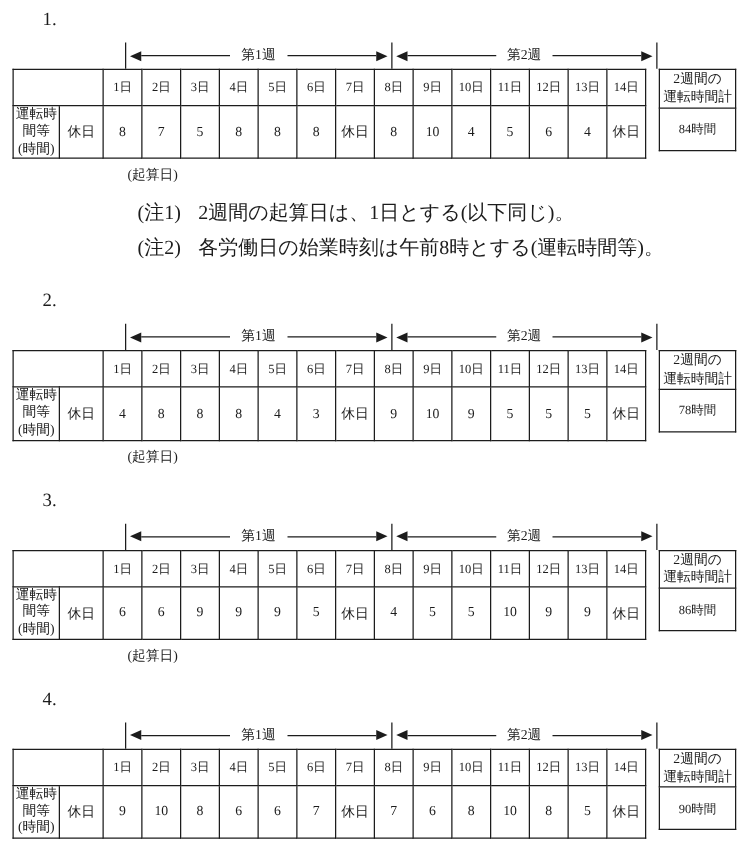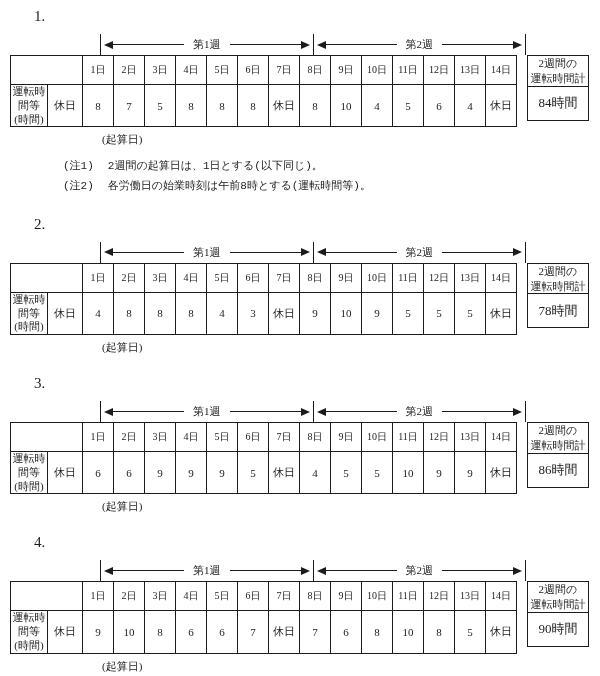--- a/index.html
+++ b/index.html
@@ -19,23 +19,23 @@
   .table-row{display:flex;align-items:flex-start;}
   table{border-collapse:collapse;table-layout:fixed;}
   td{border:1px solid #1c1c1c;text-align:center;vertical-align:middle;padding:0;}
   .mt .c-label{width:36px;font-size:10px;line-height:1.25;}
   .mt .c-hol{width:34px;font-size:10.5px;}
   .mt .c-day{width:30px;}
   .mt tr.hdr td{height:28px;font-size:10px;}
   .mt tr.dat td{height:33px;font-size:11px;}
   .tt{margin-left:10px;width:62px;}
   .tt .th{height:28px;font-size:11px;line-height:1.35;}
-  .tt .tv{height:33px;font-size:13px;}
+  .tt .tv{height:33px;font-size:10px;}
   .kisanbi{margin:5px 0 0 92px;font-size:11px;}
-  .notes{margin:10px 0 4px 53px;font-size:11px;line-height:1.75;font-family:Liberation Mono, monospace;}
+  .notes{margin:10px 0 4px 100px;font-size:16px;line-height:1.75;}
   .note-line span{white-space:nowrap;}
   .note-label{margin-right:14px;}
 </style>
 </head>
 <body>
 
 <section class="sheet-section">
   <div class="sec-num">1.</div>
   <div class="arrow-area">
     <div class="week-arrow">

